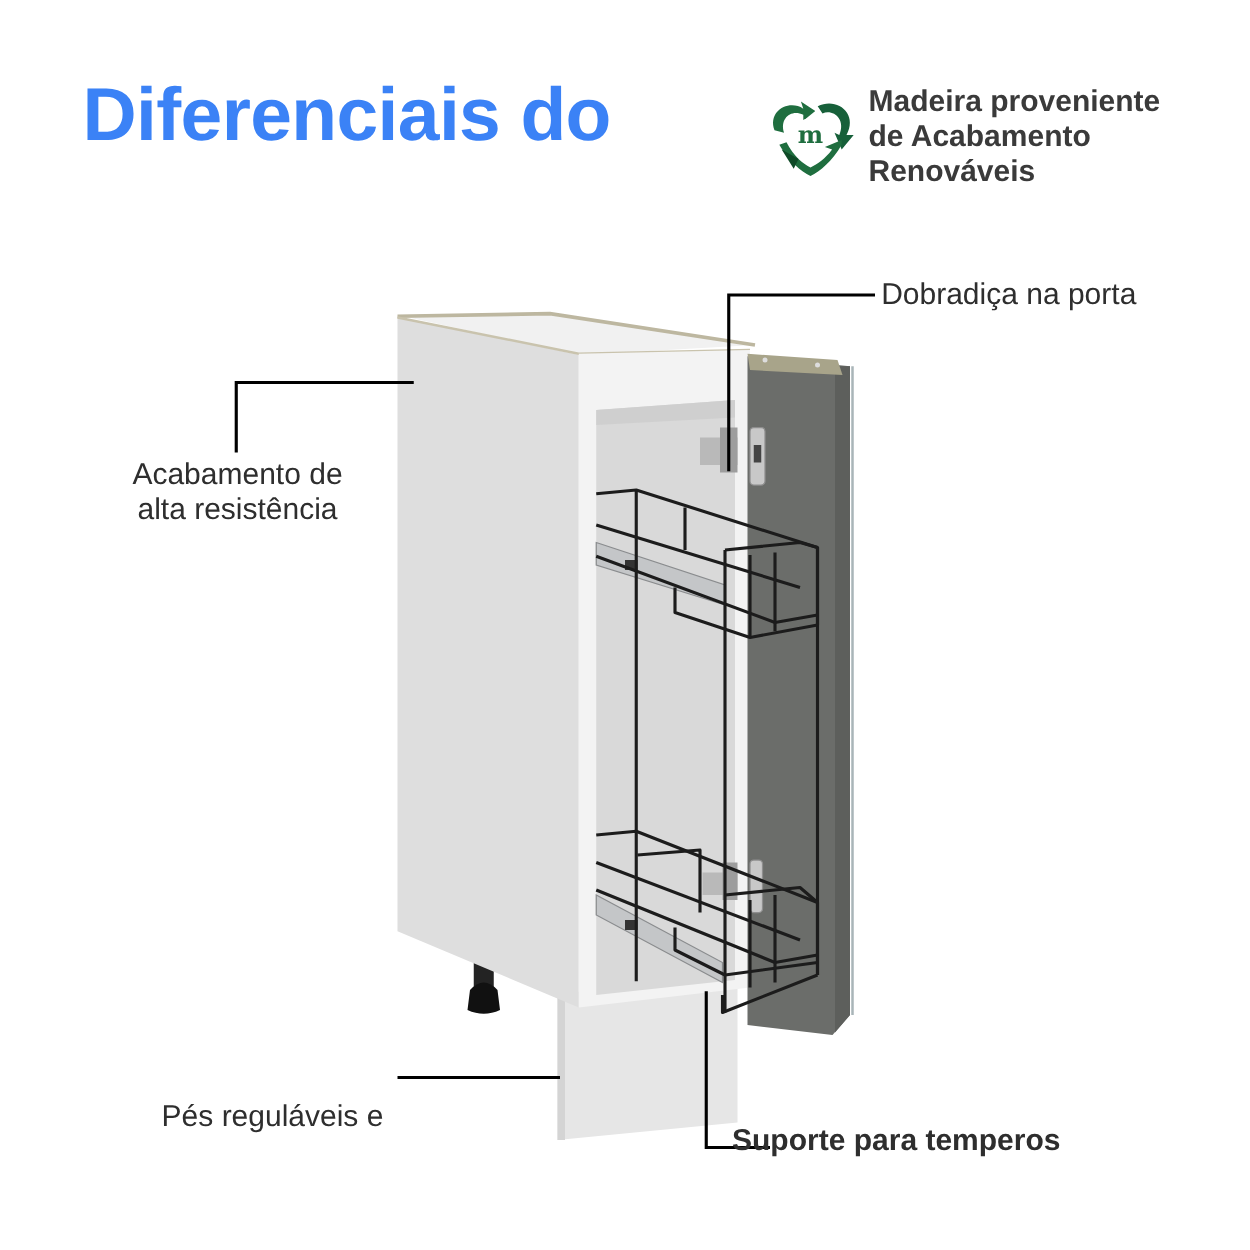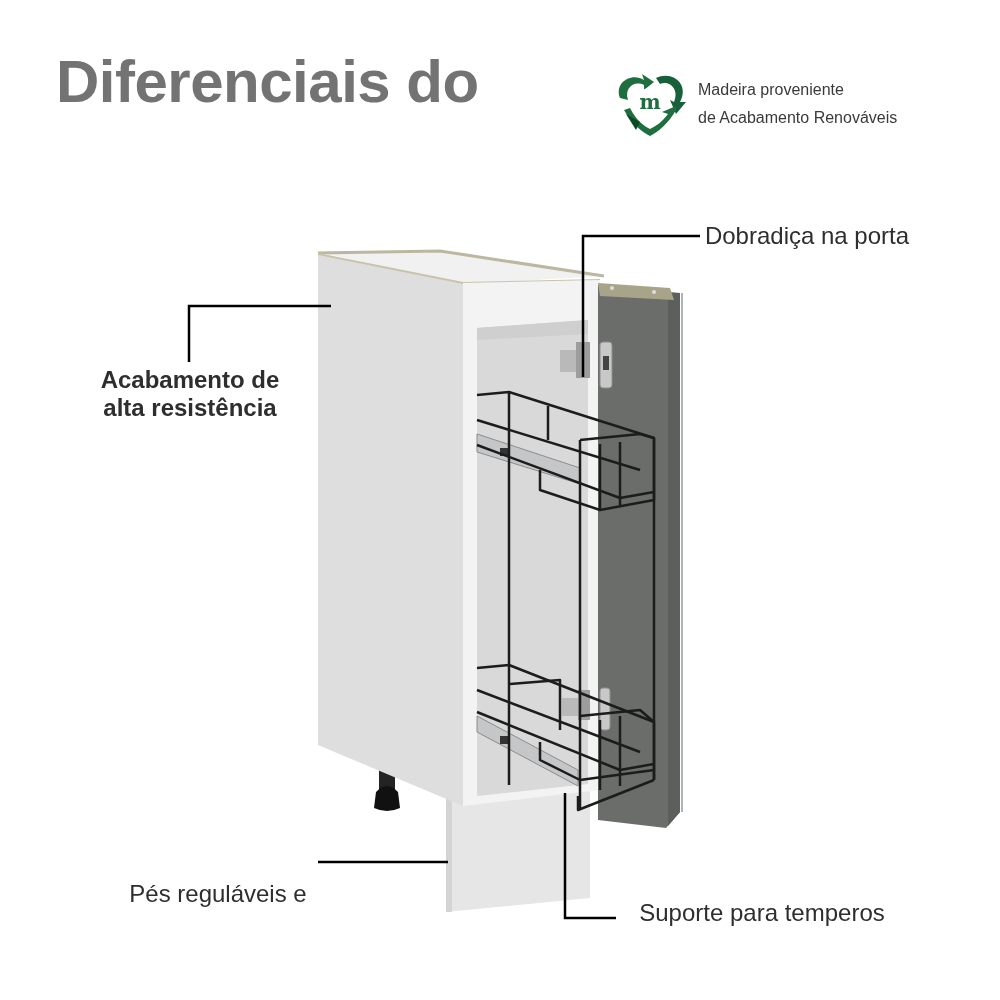--- a/index.html
+++ b/index.html
@@ -1,31 +1,31 @@
 <!DOCTYPE html>
 <html><head>
 <meta charset="utf-8">
 <style>
   html, body { margin:0; padding:0; background:#ffffff; }
   body { width:1000px; height:1000px; position:relative; overflow:hidden;
          font-family:"Liberation Sans", "DejaVu Sans", sans-serif; color:#333333; }
-  .title { position:absolute; left:50px; top:40px; margin:6px;
-           font-size:60px; line-height:72px; font-weight:700; color:#737373;
+  .title { position:absolute; left:50px; top:40px; margin:16px;
+           font-size:60px; line-height:72px; font-weight:700; color:#3b82f6;
            letter-spacing:-0.5px; }
   .title span { display:block; }
   .badge { position:absolute; left:610px; top:68px; display:flex; align-items:center; }
   .badge-icon { width:80px; height:72px; }
-  .badge-text { margin-left:8px; font-size:16px; line-height:28px; font-weight:400; color:#3a3a3a; }
+  .badge-text { margin-left:8px; font-size:24px; line-height:28px; font-weight:700; color:#3a3a3a; }
   .badge-text span { display:block; }
   .label { position:absolute; font-size:24px; line-height:28px; color:#2e2e2e; text-align:center; white-space:nowrap; }
   .label span { display:block; }
-  .lbl-finish { left:100px; top:366px; width:180px;font-weight:bold; }
+  .lbl-finish { left:100px; top:366px; width:180px; }
   .lbl-hinge  { left:697px; top:222px; width:220px; }
   .lbl-feet   { left:128px; top:880px; width:180px; }
-  .lbl-rack   { left:612px; top:899px; width:300px; }
+  .lbl-rack   { left:567px; top:899px; width:300px;font-weight:bold; }
   .illustration { position:absolute; left:0; top:0; width:1000px; height:1000px; }
   .leaders { position:absolute; left:0; top:0; width:1000px; height:1000px; pointer-events:none; }
 </style>
 </head>
 <body>
 
 <h1 class="title">
   <span>Diferenciais do</span>
 </h1>
 

